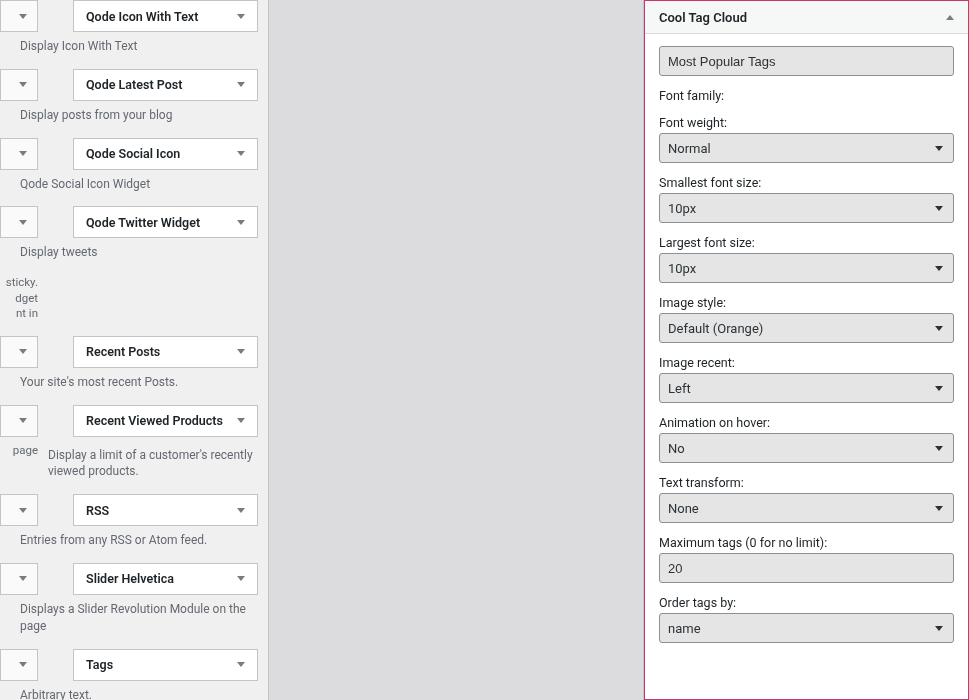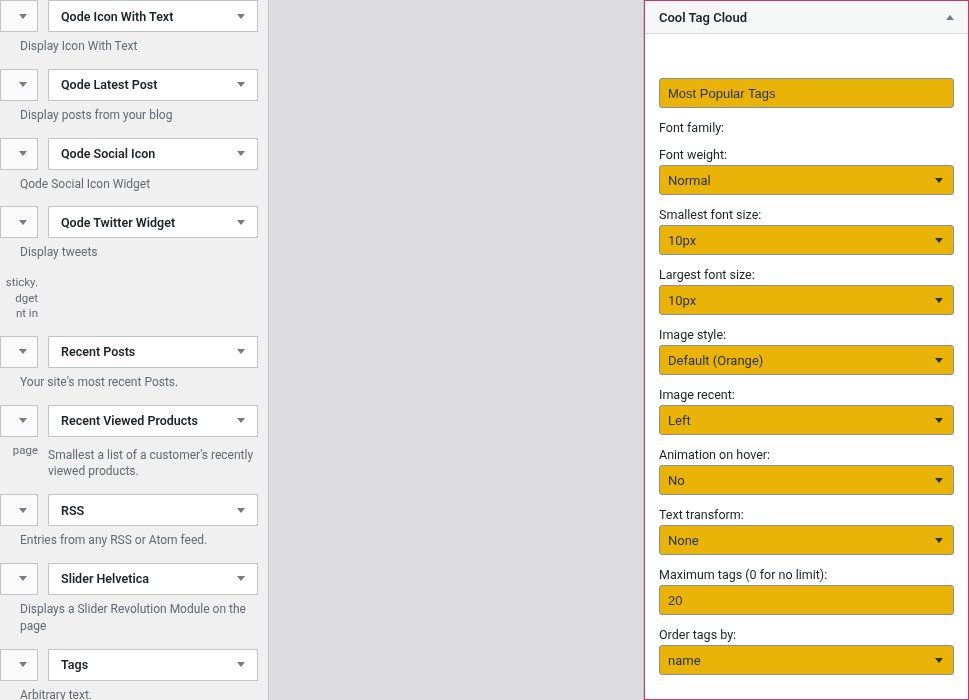--- a/index.html
+++ b/index.html
@@ -42,20 +42,21 @@
     height: 32px;
     background: #fff;
     border: 1px solid #c3c4c7;
     display: flex;
     align-items: center;
     justify-content: space-between;
     padding: 0 12px;
     font-weight: 600;
     font-size: 12.5px;
     cursor: move;
+    margin-left: 25px;
   }
   .widget-desc {
     color: #646970;
     font-size: 12px;
     line-height: 1.4;
     margin: 4px 0 14px 20px;
   }
   .trunc-text {
     color: #646970;
     font-size: 11.5px;
@@ -78,21 +79,20 @@
     border-right: 1px solid #c3c4c7;
   }
   
   .right-col {
     width: 325px;
     background: #fff;
     border: 1.5px solid #c9356e;
     display: flex;
     flex-direction: column;
     height: 700px;
-    gap: 32px;
   }
   .panel-header {
     height: 33px;
     border-bottom: 1px solid #dcdcde;
     background: #f6f7f7;
     display: flex;
     align-items: center;
     justify-content: space-between;
     padding: 0 14px;
     font-weight: 600;
@@ -118,21 +118,21 @@
     display: block;
   }
   .field input[type=text],
   .field .select {
     width: 100%;
     height: 30px;
     border: 1px solid #8c8f94;
     border-radius: 3px;
     padding: 0 8px;
     font-size: 13px;
-    background: #eab308;
+    background: #e5e5e5;
     color: #2c3338;
   }
   .field .select {
     display: flex;
     align-items: center;
     justify-content: space-between;
     cursor: pointer;
     padding-right: 10px;
   }
   .sel-caret {
@@ -212,21 +212,21 @@
       <div class="left-chip">
           <span class="caret"></span>
         </div>
       <div class="widget-box">
         <span>Recent Viewed Products</span>
         <span class="caret"></span>
       </div>
     </div>
     <div style="display:flex;gap:10px;">
       <div class="trunc-text" style="margin-bottom:0;">page</div>
-      <div class="widget-desc" style="margin-left:0;flex:1;">Smallest a list of a customer's recently viewed products.</div>
+      <div class="widget-desc" style="margin-left:0;flex:1;">Display a limit of a customer's recently viewed products.</div>
     </div>
 
     <div class="left-row">
       <div class="left-chip">
           <span class="caret"></span>
         </div>
       <div class="widget-box">
         <span>RSS</span>
         <span class="caret"></span>
       </div>

